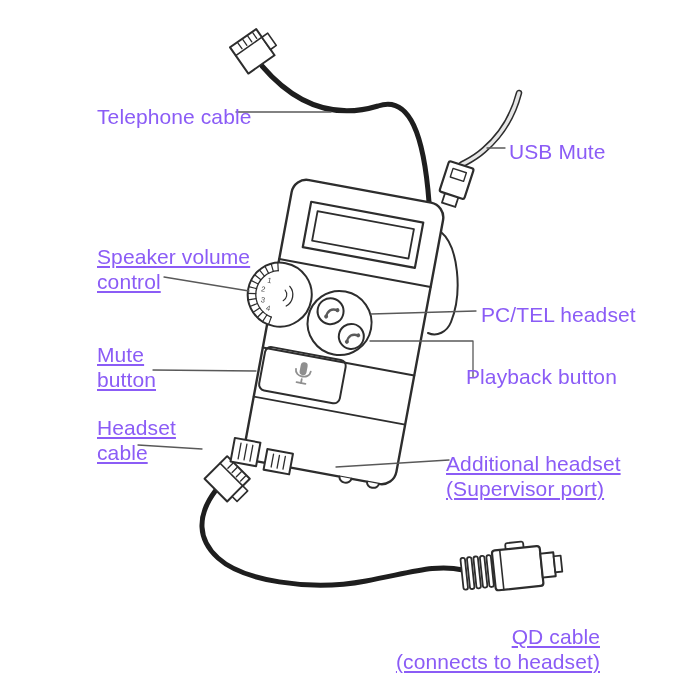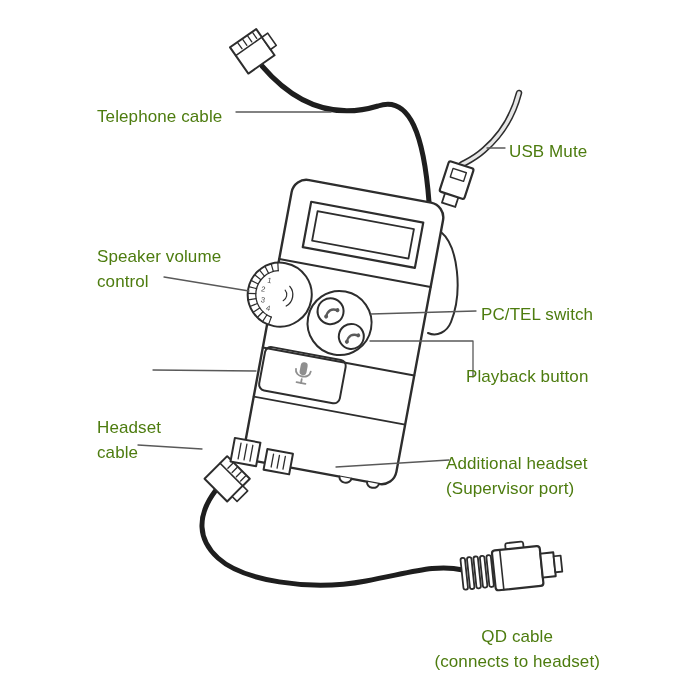--- a/index.html
+++ b/index.html
@@ -2,29 +2,29 @@
 <html><head>
 <meta charset="utf-8">
 <style>
   * { margin:0; padding:0; box-sizing:border-box; }
   html,body { width:700px; height:700px; background:#ffffff; }
   body { font-family:"Liberation Sans", sans-serif; }
   .stage { position:relative; width:700px; height:700px; background:#ffffff; overflow:hidden; }
   .stage > svg { position:absolute; left:0; top:0; }
   .label {
     position:absolute;
-    font-size:17px;
+    font-size:21px;
     line-height:25px;
-    color:#4d7c0f;
+    color:#8b5cf6;
     letter-spacing:0.1px;
     white-space:nowrap;
   }
-  .label .ln { display:block; }
+  .label .ln { display:block;text-decoration:underline; }
   .center { }
-  .right { text-align:center; }
+  .right { text-align:right; }
 </style>
 </head>
 <body>
 
 <div class="stage">
 
   <svg width="700" height="700" viewBox="0 0 700 700">
     <defs>
       <g id="rj-plug">
         <rect x="-16" y="-20" width="32" height="32" fill="#ffffff" stroke-width="2"></rect>
@@ -140,27 +140,31 @@
 
   <div class="label" style="left:97px; top:104px">Telephone cable</div>
 
   <div class="label" style="left:509px; top:139px">USB Mute</div>
 
   <div class="label" style="left:97px; top:244px">
     <span class="ln">Speaker volume</span>
     <span class="ln">control</span>
   </div>
 
+  <div class="label" style="left:97px; top:342px">
+    <span class="ln">Mute</span>
+    <span class="ln">button</span>
+  </div>
 
   <div class="label" style="left:97px; top:415px">
     <span class="ln">Headset</span>
     <span class="ln">cable</span>
   </div>
 
-  <div class="label" style="left:481px; top:302px">PC/TEL switch</div>
+  <div class="label" style="left:481px; top:302px">PC/TEL headset</div>
 
   <div class="label" style="left:466px; top:364px">Playback button</div>
 
   <div class="label center" style="left:446px; top:451px; width:168px">
     <span class="ln">Additional headset</span>
     <span class="ln">(Supervisor port)</span>
   </div>
 
   <div class="label right" style="right:100px; top:624px">
     <span class="ln">QD cable</span>

